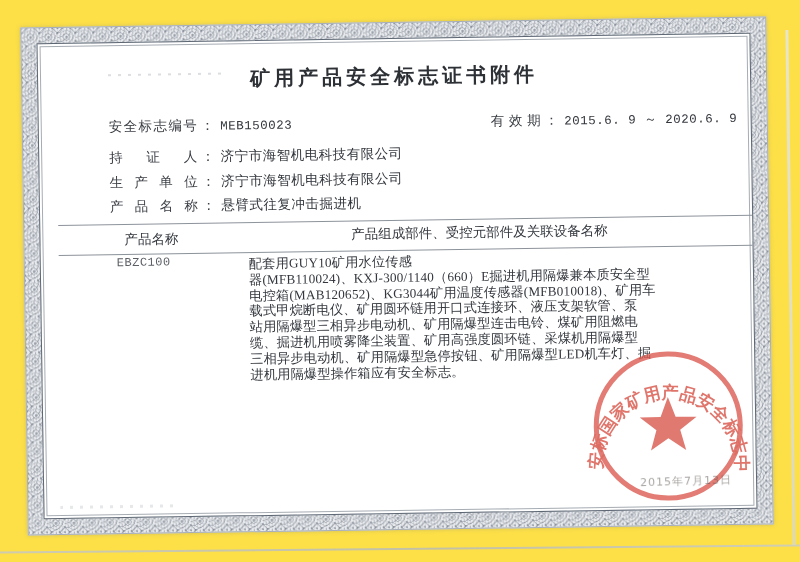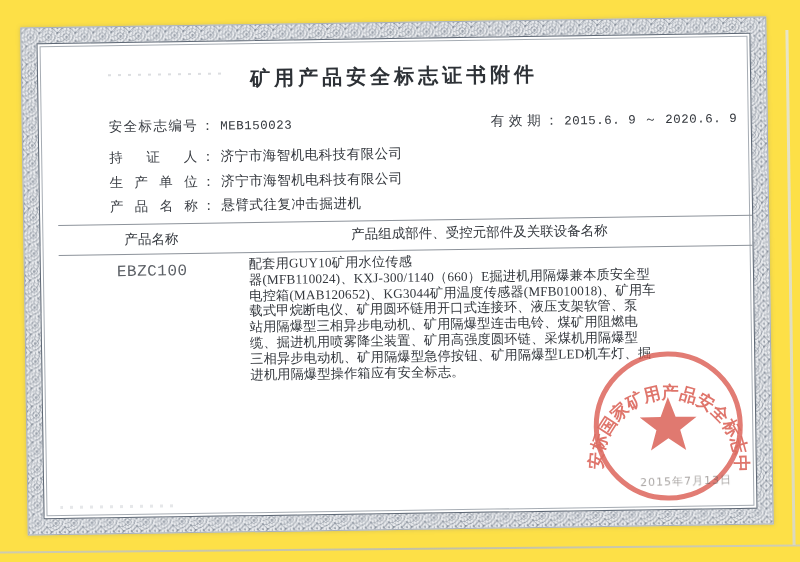--- a/index.html
+++ b/index.html
@@ -55,21 +55,21 @@
   .val{color:#33373d;letter-spacing:.5px;}
   .mono{font-family:"Liberation Mono","DejaVu Sans Mono",monospace;font-size:12.5px;letter-spacing:.5px;}
   .validity{position:absolute;left:468px;top:91px;font-size:13.5px;white-space:nowrap;}
   .validity .lbl{width:50px;}
 
   .rule{position:absolute;left:34px;width:694px;height:1px;background:#8d939b;}
   .rule1{top:197px;}
   .rule2{top:227px;}
   .th1{position:absolute;left:100px;top:204px;font-size:13.5px;color:#33373d;}
   .th2{position:absolute;left:240px;top:202px;width:430px;text-align:center;font-size:13.5px;color:#33373d;}
-  .model{position:absolute;left:92px;top:236px;color:#5c6066;font-size:16px;font-family:Liberation Mono, monospace;}
+  .model{position:absolute;left:92px;top:229px;color:#5c6066;font-size:12px;font-family:Liberation Mono, monospace;}
   .desc{
     position:absolute;left:224px;top:231px;width:502px;
     font-size:13.2px;line-height:15.8px;color:#34383e;
     white-space:pre-line;letter-spacing:.2px;
   }
 
   .seal{position:absolute;left:552px;top:318px;width:178px;height:178px;opacity:.88;}
   .seal svg{display:block;}
   .date{
     position:absolute;left:612px;top:455px;font-size:11px;

